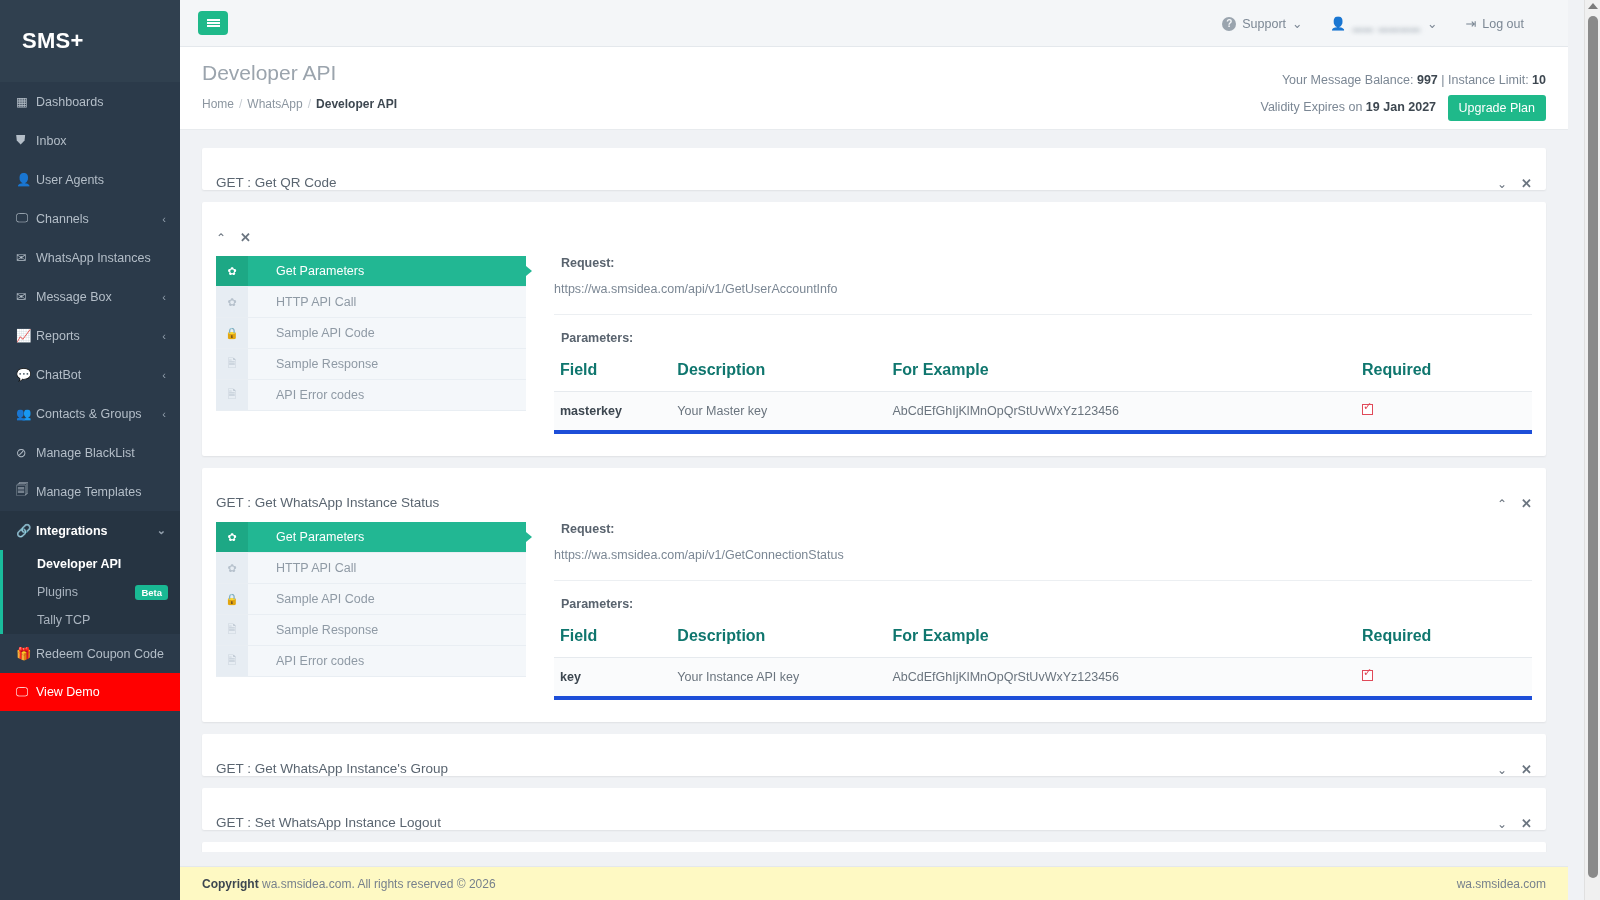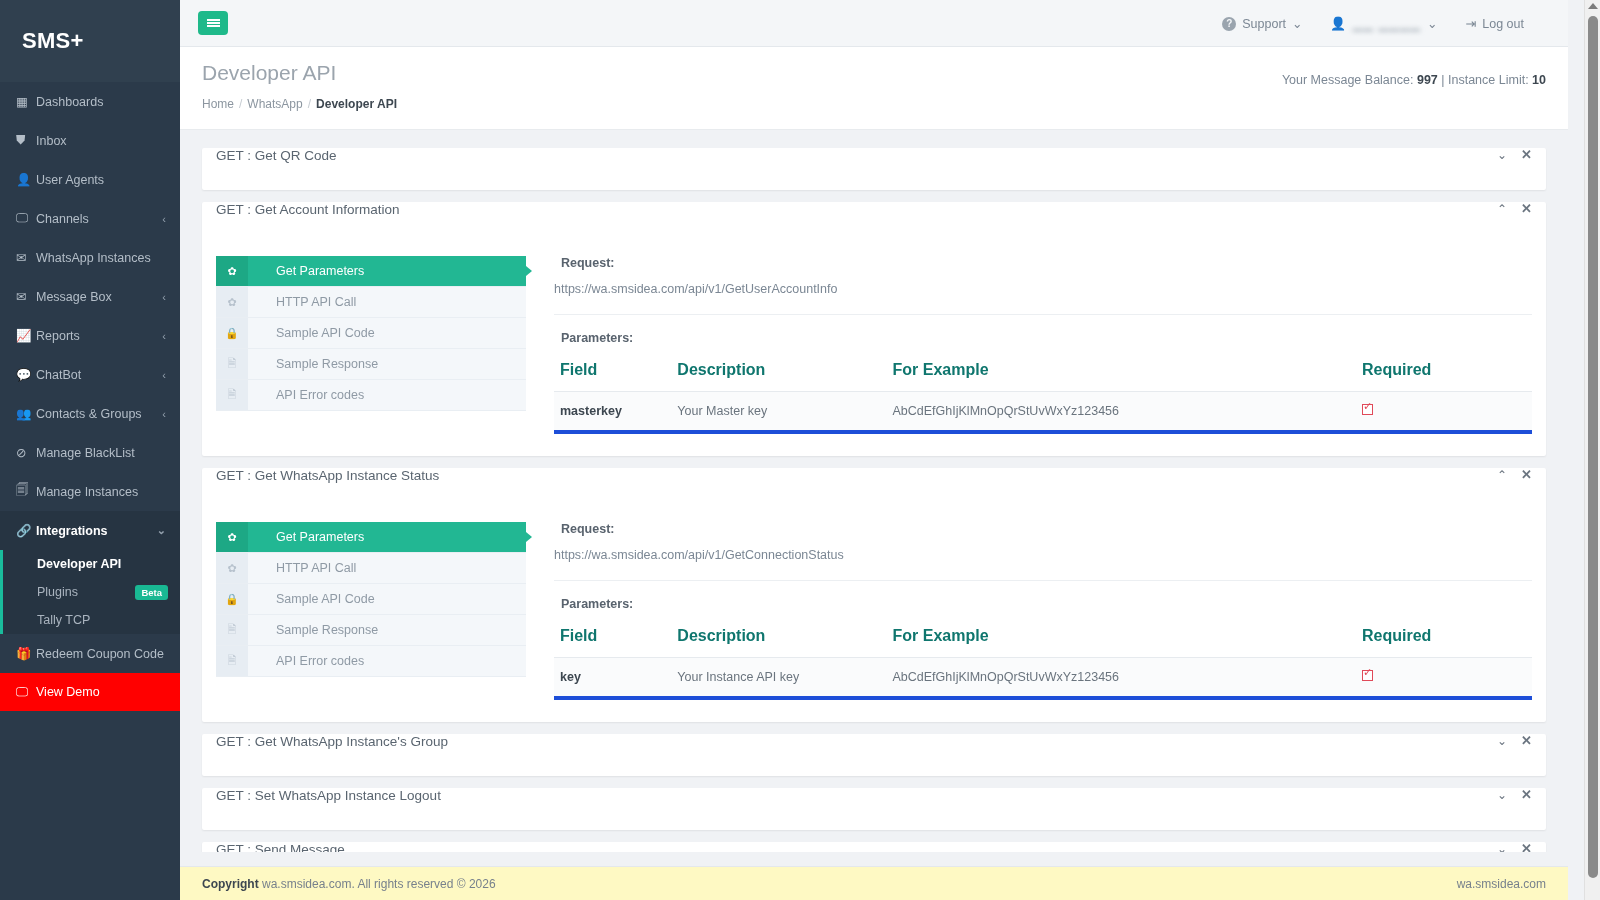--- a/index.html
+++ b/index.html
@@ -109,21 +109,21 @@
   
   #content {
     position: absolute; left: 180px; top: 130px; width: 1388px; height: 722px;
     background: #f0f2f5; overflow: hidden; padding: 18px 22px 0 22px;
   }
   .panel {
     background: #ffffff; border-radius: 2px; margin-bottom: 12px;
     box-shadow: 0 1px 2px rgba(0,0,0,.07);
   }
   .panel-head {
-    height: 42px; display: flex; align-items: flex-start; padding: 0 14px 0 14px;
+    height: 42px; display: flex; align-items: flex-end; padding: 0 14px 0 14px;
     position: relative; cursor: pointer;
   }
   .panel-head .ph-title {
     font-size: 13.5px; color: #5a6570; font-weight: normal; flex: 1 1 auto;
   }
   .panel-tools { display: flex; align-items: center; gap: 14px; }
   .ph-icon {
     color: #6b7580; font-size: 12px; cursor: pointer; line-height: 1;
   }
   .ph-icon.close { font-size: 13px; font-weight: bold; }
@@ -251,21 +251,21 @@
         <span class="ic">👥</span>
         <span class="lbl">Contacts &amp; Groups</span>
         <span class="caret">‹</span>
       </div>
       <div class="nav-item">
         <span class="ic">⊘</span>
         <span class="lbl">Manage BlackList</span>
       </div>
       <div class="nav-item">
         <span class="ic">🗐</span>
-        <span class="lbl">Manage Instances</span>
+        <span class="lbl">Manage Templates</span>
       </div>
       <div class="nav-item active-group">
         <span class="ic">🔗</span>
         <span class="lbl">Integrations</span>
         <span class="caret">⌄</span>
       </div>
       <div class="subnav">
         <div class="sub-item current">
           <span class="sub-lbl">Developer API</span>
         </div>
@@ -318,37 +318,41 @@
   <div id="pagetitle">Developer API</div>
   <div id="breadcrumb"><span class="crumb">Home</span><span class="sep">/</span><span class="crumb">WhatsApp</span><span class="sep">/</span><span class="crumb cur">Developer API</span></div>
   <div id="balancebox">
     <div class="line1">
       <span>Your Message Balance:</span>
       <b>997</b>
       <span>|</span>
       <span>Instance Limit:</span>
       <b>10</b>
     </div>
+    <div class="line2">
+      <span>Validity Expires on</span>
+      <b>19 Jan 2027</b>
+      <span id="upgrade-btn">Upgrade Plan</span>
+    </div>
   </div>
 </div>
 
 <div id="content">
   <div id="panels">
       <div class="panel">
         <div class="panel-head">
           <span class="ph-title">GET : Get QR Code</span>
           <span class="panel-tools">
             <span class="ph-icon">⌄</span>
             <span class="ph-icon close">✕</span>
           </span>
         </div>
       </div>
       <div class="panel">
         <div class="panel-head">
-          <span class="ph-title">GET : Get Account Information</span>
           <span class="panel-tools">
             <span class="ph-icon">⌃</span>
             <span class="ph-icon close">✕</span>
           </span>
         </div>
         <div class="panel-body">
           <div class="tabs">
             <div class="tab active">
               <span class="tab-ic">✿</span>
               <span class="tab-lbl">Get Parameters</span>

